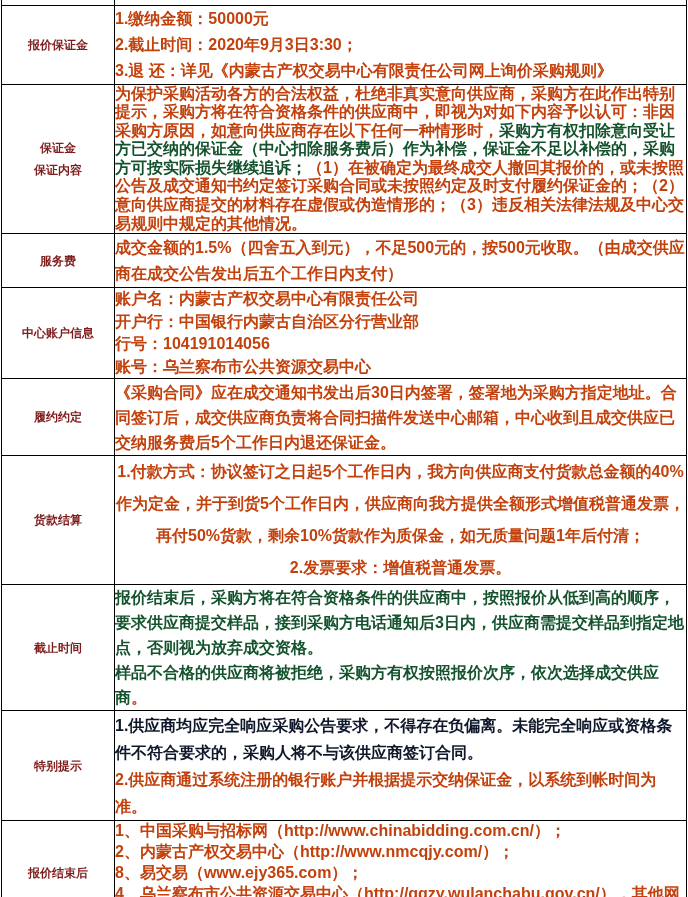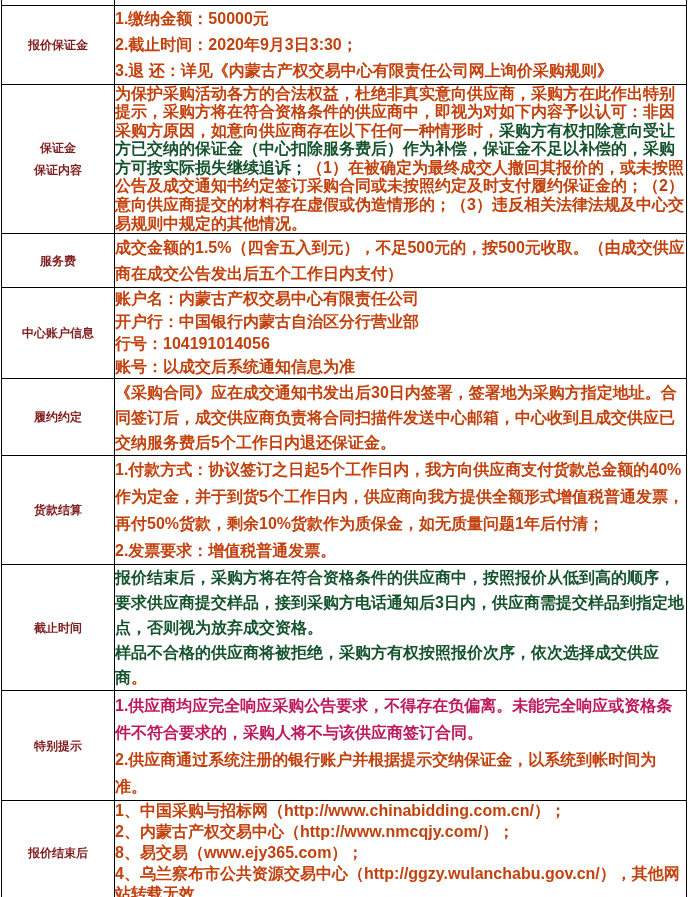--- a/index.html
+++ b/index.html
@@ -4,31 +4,31 @@
 <style>
   html,body{margin:0;padding:0;background:#ffffff;}
   body{width:688px;font-family:"Liberation Sans","DejaVu Sans",sans-serif;}
   .page{width:688px;height:897px;overflow:hidden;background:#fff;}
   table.info{border-collapse:collapse;table-layout:fixed;width:686px;margin-left:1px;}
   table.info td{border:1px solid #000;vertical-align:middle;padding:0;}
   td.lbl{width:112px;text-align:center;font-weight:bold;font-size:12px;color:#7f1d1d;line-height:22px;padding:2px 1px;}
   td.cnt{font-size:16px;color:#3a3a3a;padding:2px 5px 2px 6px;word-break:break-all;}
   .para{margin:0;}
   .s-n{font-weight:bold;color:#c2410c;}
-  .s-b{font-weight:bold;color:#be185d;}
+  .s-b{font-weight:bold;color:#0f172a;}
   .s-r{font-weight:bold;color:#14532d;}
   
   tr.r-top{height:5px;}  tr.r-top td{border-top:none;}
   tr.r1{height:78px;}  tr.r2{height:149px;} tr.r3{height:54px;}
   tr.r4{height:91px;}  tr.r5{height:77px;}  tr.r6{height:97px;}
   tr.r7{height:124px;} tr.r8{height:110px;} tr.r9{height:104px;}
   tr.r-bottom{height:7px;} tr.r-bottom td{border-bottom:none;}
   
   .lh19{line-height:18.6px;} .lh21{line-height:20.8px;margin-top:32px;} .lh22{line-height:22.5px;}
-  .lh24{line-height:27px;}   .lh25{line-height:25px;margin-top:24px;}   .lh26{line-height:26px;}
+  .lh24{line-height:32px;text-align:center;}   .lh25{line-height:25px;margin-top:24px;}   .lh26{line-height:26px;}
   .lh27{line-height:27px;}
 </style>
 </head>
 <body>
 
 <div class="page">
   <table class="info">
     <tbody id="table-body">
         <tr class="r-top">
           <td class="lbl"></td>
@@ -53,21 +53,21 @@
           <td class="cnt lh26">
             <div class="para"><span class="s-n">成交金额的1.5%（四舍五入到元），不足500元的，按500元收取。（由成交供应商在成交公告发出后五个工作日内支付）</span></div>
           </td>
         </tr>
         <tr class="r4">
           <td class="lbl">中心账户信息</td>
           <td class="cnt lh22">
             <div class="para"><span class="s-n">账户名：内蒙古产权交易中心有限责任公司</span></div>
             <div class="para"><span class="s-n">开户行：中国银行内蒙古自治区分行营业部</span></div>
             <div class="para"><span class="s-n">行号：104191014056</span></div>
-            <div class="para"><span class="s-n">账号：以成交后系统通知信息为准</span></div>
+            <div class="para"><span class="s-n">账号：乌兰察布市公共资源交易中心</span></div>
           </td>
         </tr>
         <tr class="r5">
           <td class="lbl">履约约定</td>
           <td class="cnt lh25">
             <div class="para"><span class="s-n">《采购合同》应在成交通知书发出后30日内签署，签署地为采购方指定地址。合同签订后，成交供应商负责将合同扫描件发送中心邮箱，中心收到且成交供应已交纳服务费后5个工作日内退还保证金。</span></div>
           </td>
         </tr>
         <tr class="r6">
           <td class="lbl">货款结算</td>

